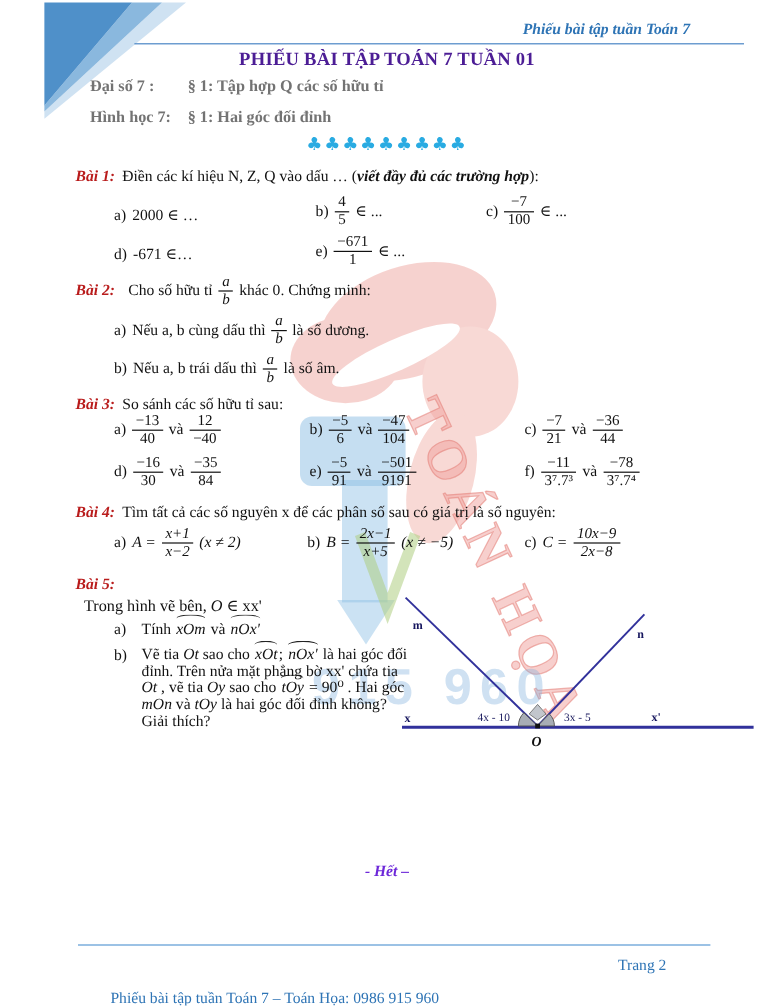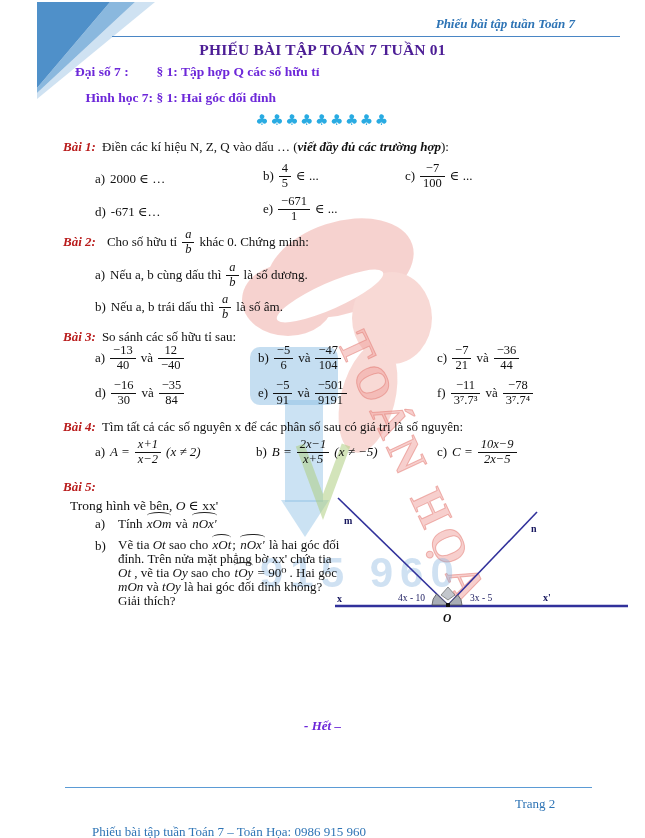--- a/index.html
+++ b/index.html
@@ -2,21 +2,21 @@
 <html><head>
 <meta charset="utf-8">
 <style>
   html,body{margin:0;padding:0;}
   body{width:645px;height:838px;background:#ffffff;position:relative;overflow:hidden;
        font-family:"Liberation Serif","DejaVu Serif",serif;color:#111;font-size:13px;}
   .abs{position:absolute;}
   .b{font-weight:bold;}
   .i{font-style:italic;}
   .mi{font-style:italic;}
-  .blue{color:#6d28d9;}
+  .blue{color:#737373;}
   .softblue{color:#2e74b5;}
   .red{color:#4c1d95;}
   .center{left:0;width:645px;text-align:center;}
 
   
   .item{display:flex;align-items:center;gap:5px;white-space:nowrap;}
   .frac{display:inline-block;vertical-align:middle;text-align:center;line-height:1.08;font-size:12.5px;}
   .frac .num{display:block;padding:0 3px;border-bottom:1px solid #111;}
   .frac .den{display:block;padding:0 3px;}
 
@@ -87,21 +87,21 @@
 </svg>
 
 <div class="abs tagline i b softblue">Phiếu bài tập tuần Toán 7</div>
 <div class="abs hrule"></div>
 <div class="abs center title b red">PHIẾU BÀI TẬP TOÁN 7 TUẦN 01</div>
 
 <div class="abs subject b blue" style="left:75px;top:64px;">
   <span class="lab">Đại số 7 :</span>
   <span>§ 1: Tập hợp Q các số hữu tỉ</span>
 </div>
-<div class="abs subject b blue" style="left:75px;top:90px;text-align:right;">
+<div class="abs subject b blue" style="left:75px;top:90px;">
   <span class="lab">Hình học 7:</span>
   <span>§ 1:  Hai góc đối đỉnh</span>
 </div>
 <div class="abs center clubs">♣♣♣♣♣♣♣♣♣</div>
 
 <div class="abs introline" style="left:63px;top:139px;">
   <span class="exlab">Bài 1:</span><span>Điền các kí hiệu N, Z, Q vào dấu … (</span><span class="b i">viết đầy đủ các trường hợp</span><span>):</span>
 </div>
 <div class="abs item" style="left:95px;top:171px;">
   <span>a)</span>
@@ -260,21 +260,21 @@
       <span class="num">2x−1</span>
       <span class="den">x+5</span>
     </span>
   <span class="mi">(x ≠ −5)</span>
 </div>
 <div class="abs item" style="left:437px;top:438px;">
   <span>c)</span>
   <span class="mi">C =</span>
   <span class="frac mi">
       <span class="num">10x−9</span>
-      <span class="den">2x−5</span>
+      <span class="den">2x−8</span>
     </span>
   <span class="mi"></span>
 </div>
 
 <div class="abs" style="left:63px;top:479px;">
   <span class="exlab">Bài 5:</span>
 </div>
 <div class="abs" style="left:70px;top:497px;font-size:13.5px;"><span>Trong hình vẽ bên, </span><span class="mi">O</span><span> ∈ xx'</span></div>
 <div class="abs row5" style="left:95px;top:516px;">
   <span class="marker">a)</span>

